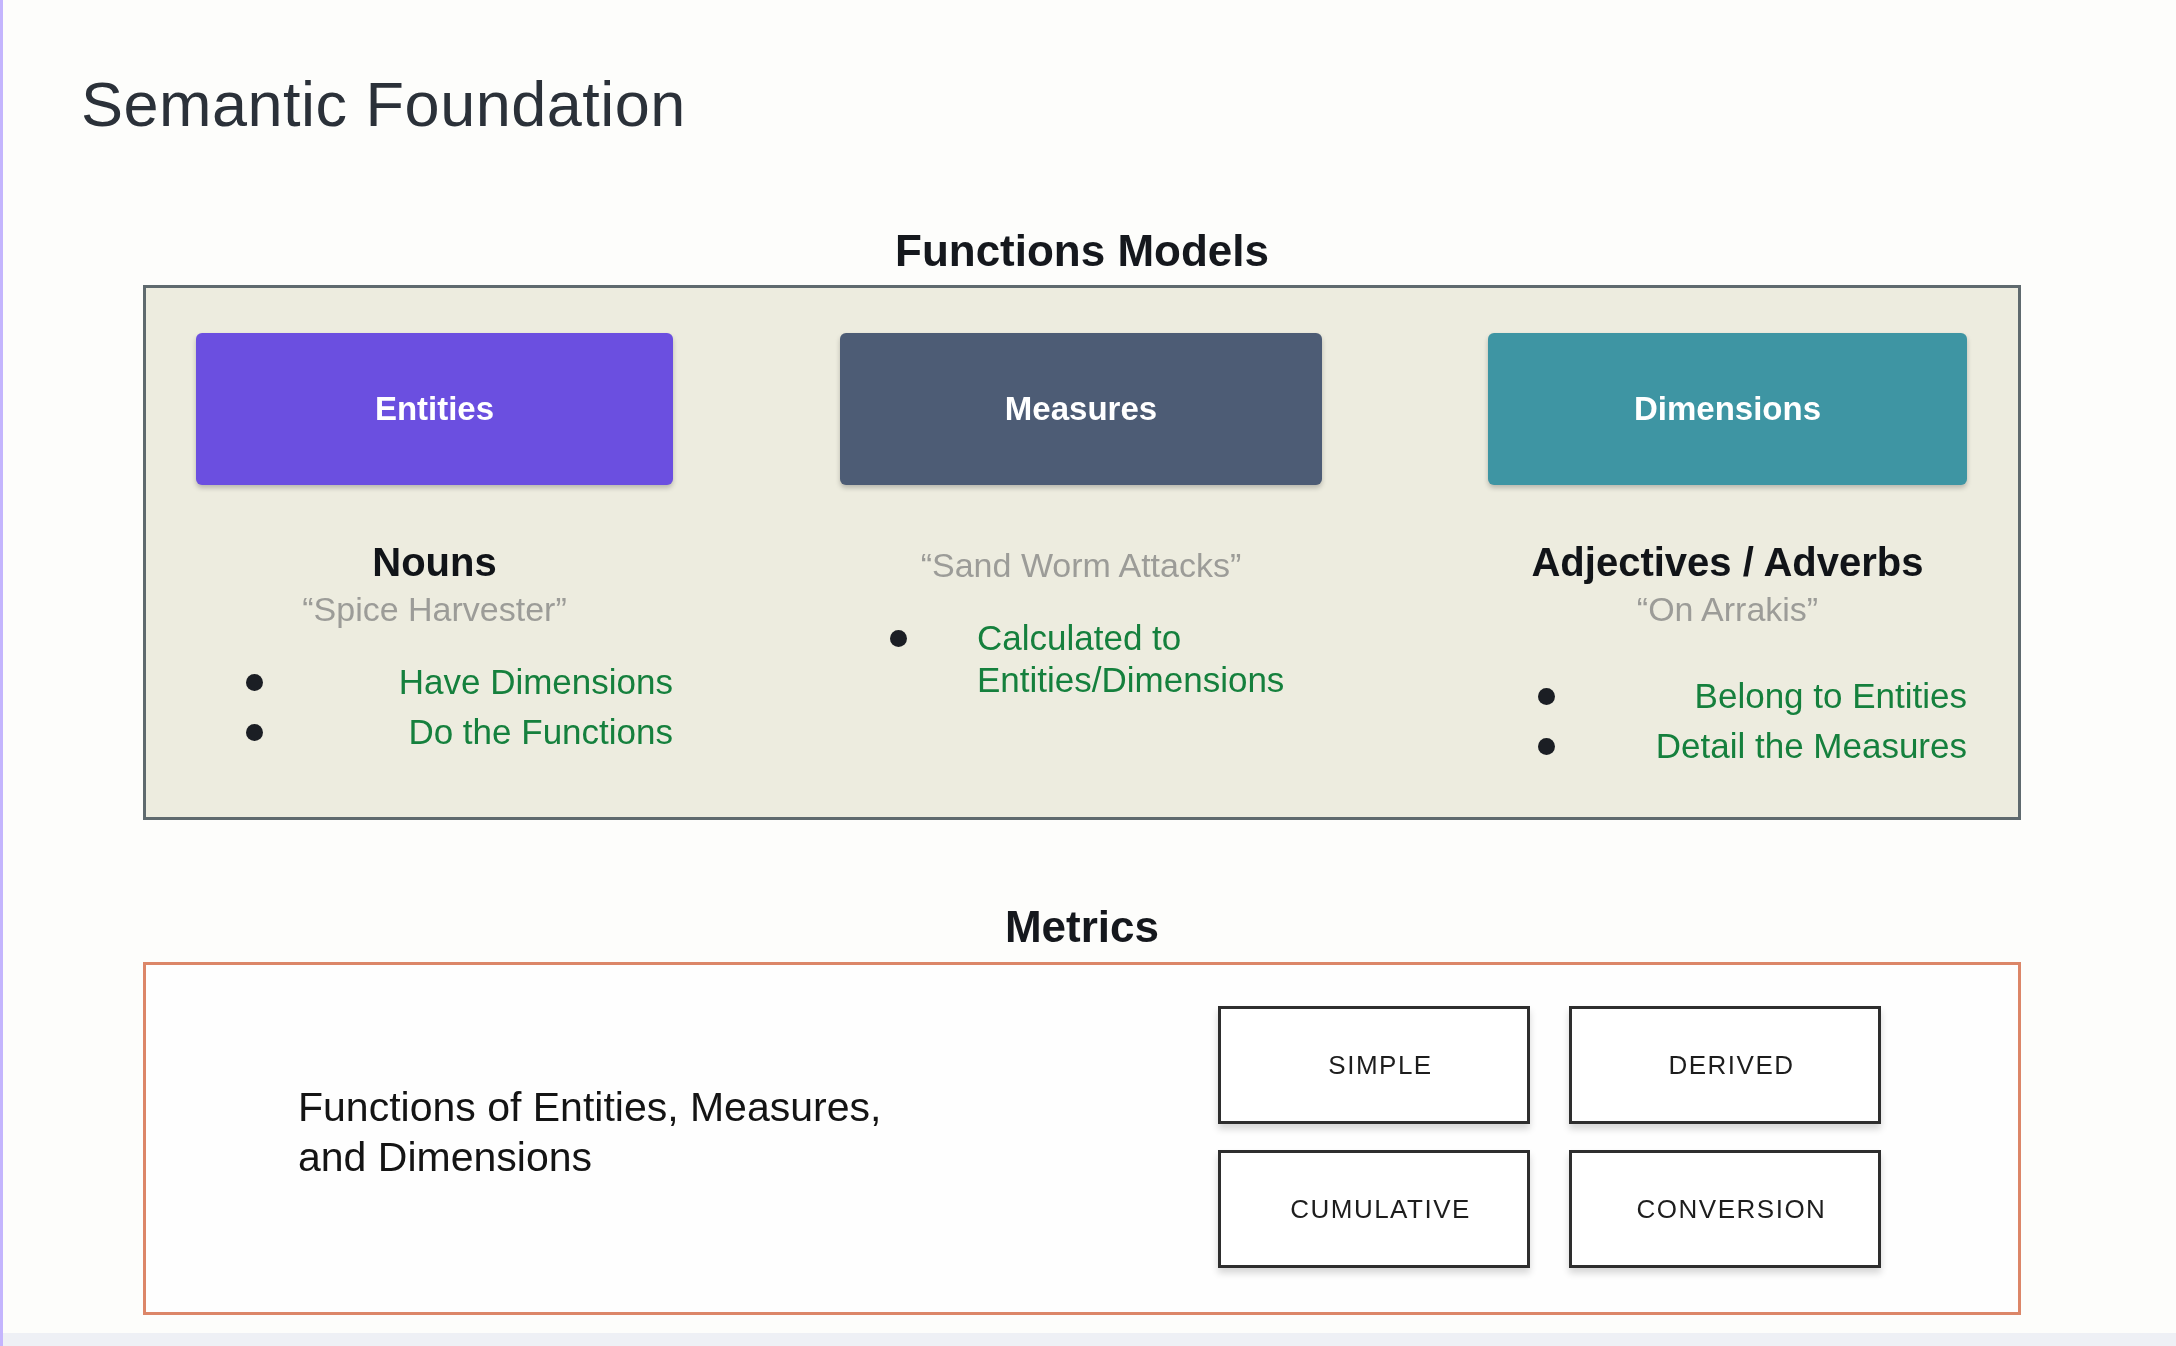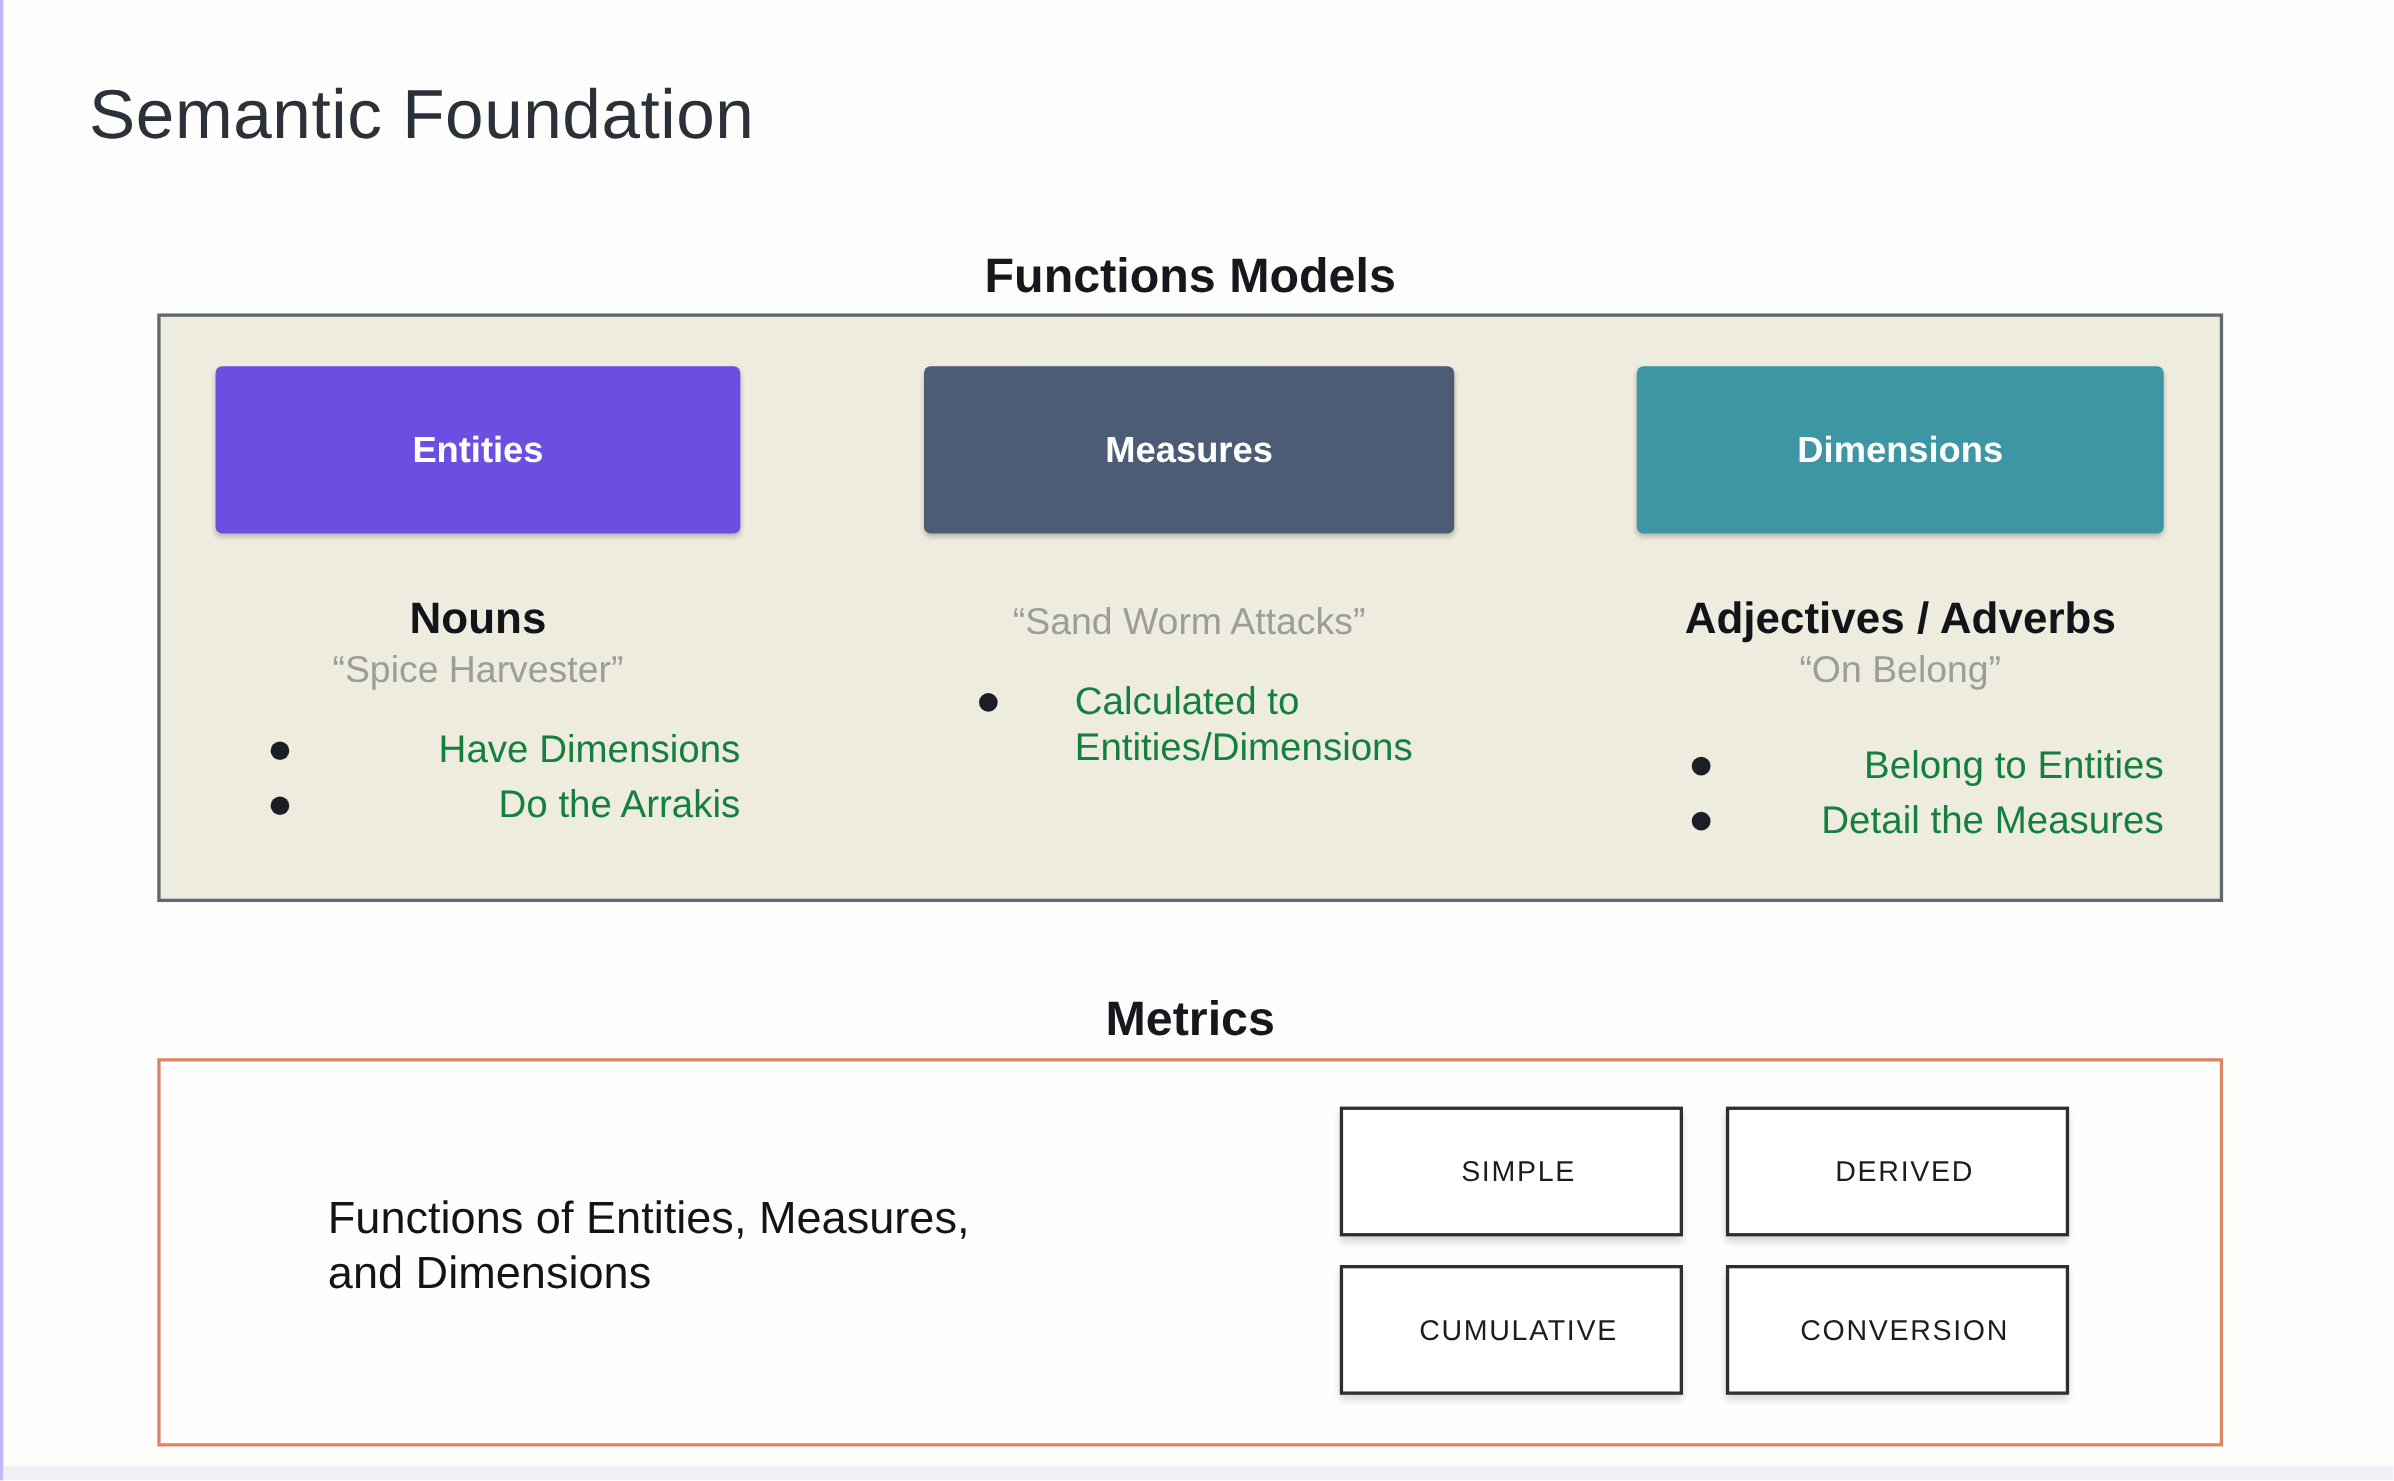--- a/index.html
+++ b/index.html
@@ -154,38 +154,38 @@
   <div class="abs col-text c0">
     <div class="col-heading">Nouns</div>
     <div class="col-quote">“Spice Harvester”</div>
     <div class="bullet-list">
       <div class="bullet-item">
         <span class="dot"></span>
         <span class="bullet-text">Have Dimensions</span>
       </div>
       <div class="bullet-item">
         <span class="dot"></span>
-        <span class="bullet-text">Do the Arrakis</span>
+        <span class="bullet-text">Do the Functions</span>
       </div>
     </div>
   </div>
 
   <div class="abs col-text c1">
     <div class="col-quote">“Sand Worm Attacks”</div>
     <div class="bullet-list">
       <div class="bullet-item">
         <span class="dot"></span>
         <span class="bullet-text">Calculated to Entities/Dimensions</span>
       </div>
     </div>
   </div>
 
   <div class="abs col-text c2">
     <div class="col-heading">Adjectives / Adverbs</div>
-    <div class="col-quote">“On Belong”</div>
+    <div class="col-quote">“On Arrakis”</div>
     <div class="bullet-list">
       <div class="bullet-item">
         <span class="dot"></span>
         <span class="bullet-text">Belong to Entities</span>
       </div>
       <div class="bullet-item">
         <span class="dot"></span>
         <span class="bullet-text">Detail the Measures</span>
       </div>
     </div>

